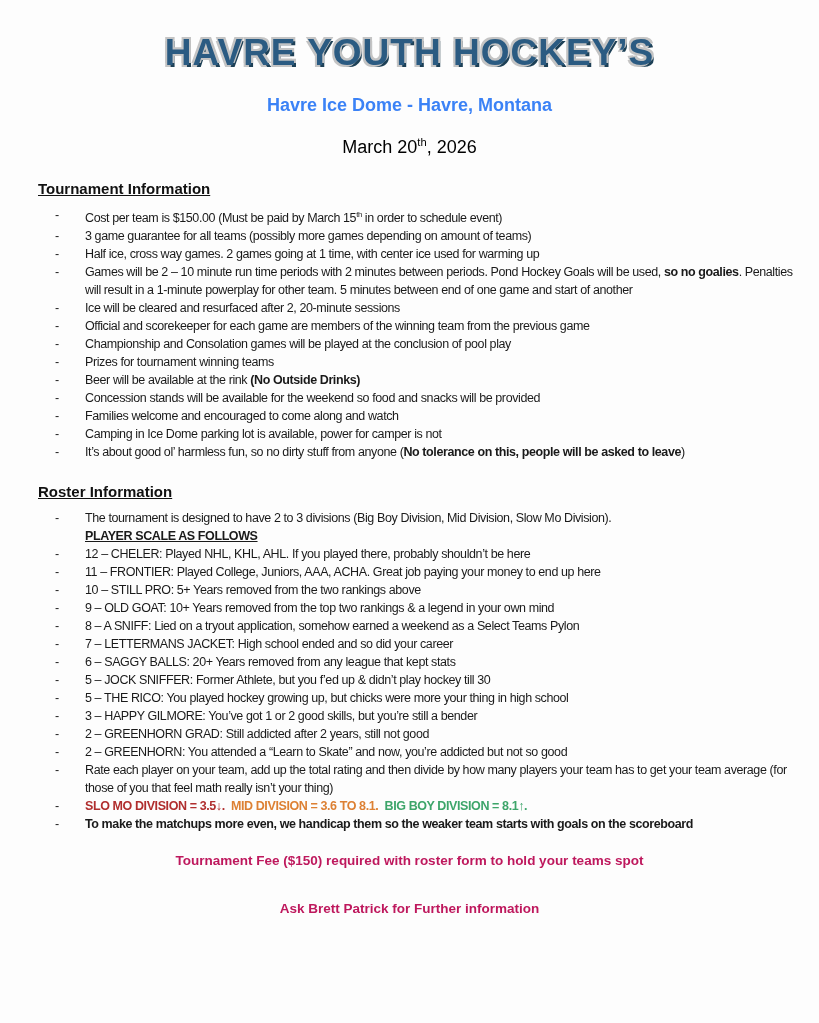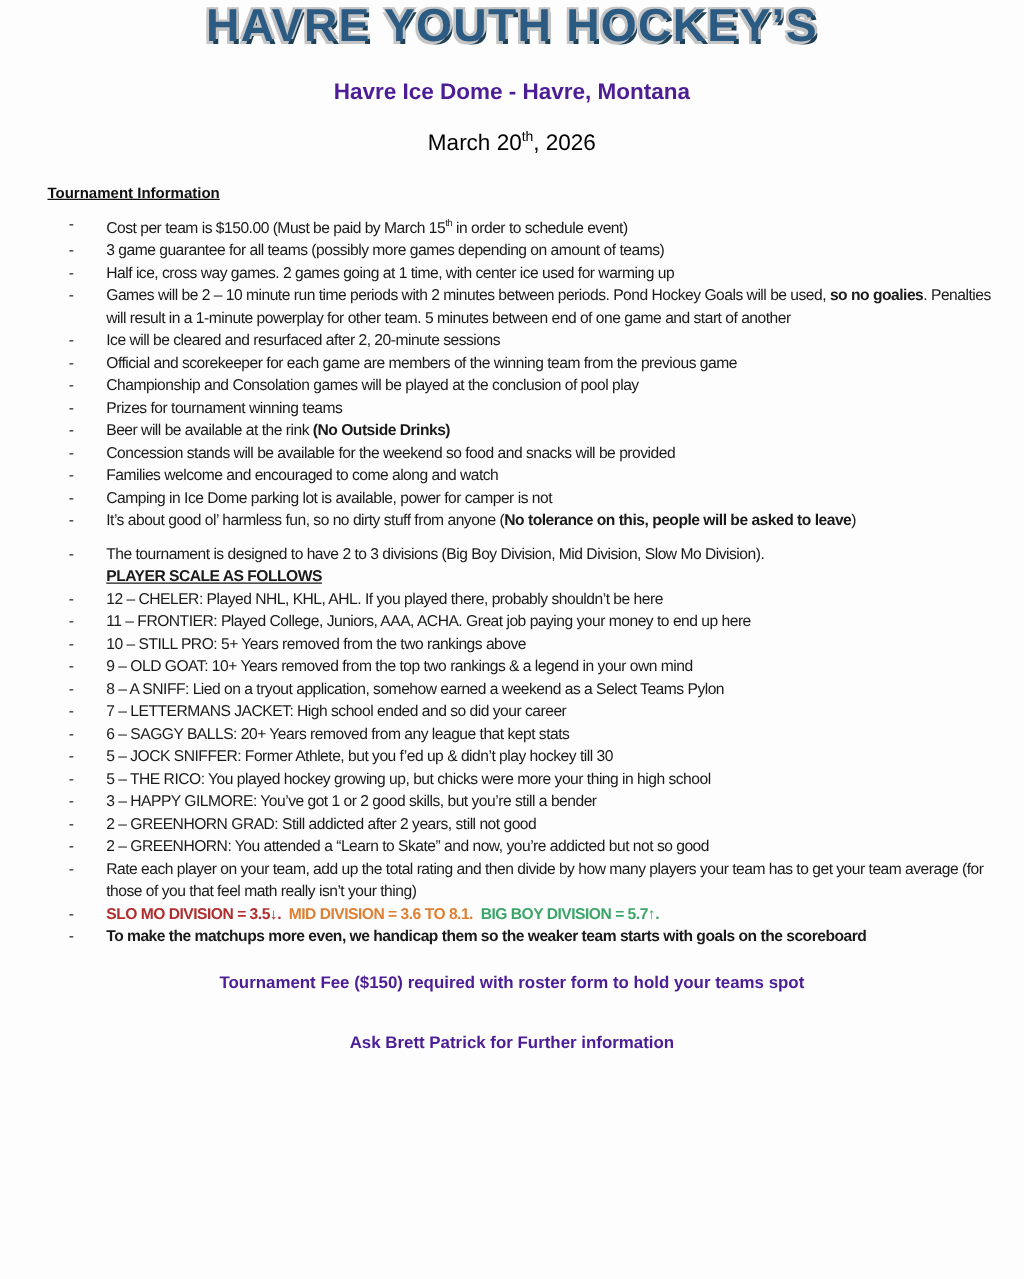--- a/index.html
+++ b/index.html
@@ -4,61 +4,61 @@
 <style>
   * { box-sizing: border-box; }
   html, body { margin: 0; padding: 0; }
   body {
     width: 819px; height: 1023px;
     background: #FDFDFD;
     color: #1A1A1A;
     font-family: "Liberation Sans", sans-serif;
     overflow: hidden;
   }
-  .page { width: 819px; height: 1023px; }
+  .page { padding-top: 32px; width: 819px; height: 1023px; }
 
   .title1 {
     margin: 0; text-align: center;
     font-size: 37px; font-weight: bold; letter-spacing: 1px;
     color: var(--title-blue);
     text-shadow:
       -2px -2px 0 var(--title-outline),
        2px -2px 0 var(--title-outline),
       -2px  2px 0 var(--title-outline),
        2px  2px 0 var(--title-shadow);
   }
   .title2 {
     margin: 16px 0 0; text-align: center;
     font-size: 41px; font-weight: bold;
     color: var(--title-blue);
     text-shadow: -2px 2px 0 var(--title-shadow), 1px -1px 0 var(--title-outline);
   }
-  .venue { margin-top: 21px; text-align: center; font-size: 18px; font-weight: bold; color: #4c1d95; }
+  .venue { margin-top: 21px; text-align: center; font-size: 18px; font-weight: bold; color: #3b82f6; }
   .date  { margin-top: 20px; text-align: center; font-size: 18px; font-weight: normal; color: #000; }
 
   .sec-heading {
     margin: 22px 24px 0 38px;
-    font-size: 12px; font-weight: bold; text-decoration: underline; color: #111;
+    font-size: 15px; font-weight: bold; text-decoration: underline; color: #111;
   }
   .list {
     margin: 9px 22px 0 38px;
     font-size: 12.5px; letter-spacing: -0.4px; line-height: 18px;
   }
   .li { display: flex; }
   .dash { flex: 0 0 47px; padding-left: 17px; }
   .txt  { flex: 1; white-space: pre-wrap; }
 
   .b { font-weight: bold; }
   .u { text-decoration: underline; margin-top: 48px; }
   sup { font-size: 62%; }
   .c-red    { color: var(--division-red); }
   .c-orange { color: var(--division-orange); }
   .c-green  { color: var(--division-green); }
 
-  .footer-line { text-align: center; font-weight: bold; font-size: 13.5px; color: #4c1d95; }
+  .footer-line { text-align: center; font-weight: bold; font-size: 13.5px; color: #be185d; }
   .fee     { margin-top: 20px; }
   .contact { margin-top: 33px; }
 </style>
 </head>
 <body>
 
 <div class="page">
 
   <h1 class="title1">HAVRE YOUTH HOCKEY’S</h1>
 
@@ -117,20 +117,21 @@
           <span class="txt"><span>Camping in Ice Dome parking lot is available, power for camper is not</span></span>
         </div>
         <div class="li">
           <span class="dash">-</span>
           <span class="txt"><span>It’s about good ol’ harmless fun, so no dirty stuff from anyone (</span><span class="b">No tolerance on this, people will be asked to leave</span><span>)</span></span>
         </div>
       </div>
   </div>
 
   <div class="section">
+    <div class="sec-heading">Roster Information</div>
     <div class="list">
         <div class="li">
           <span class="dash">-</span>
           <span class="txt"><span>The tournament is designed to have 2 to 3 divisions (Big Boy Division, Mid Division, Slow Mo Division).</span><br><span class="b u">PLAYER SCALE AS FOLLOWS</span></span>
         </div>
         <div class="li">
           <span class="dash">-</span>
           <span class="txt"><span>12 – CHELER: Played NHL, KHL, AHL. If you played there, probably shouldn’t be here</span></span>
         </div>
         <div class="li">
@@ -176,21 +177,21 @@
         <div class="li">
           <span class="dash">-</span>
           <span class="txt"><span>2 – GREENHORN: You attended a “Learn to Skate” and now, you’re addicted but not so good</span></span>
         </div>
         <div class="li">
           <span class="dash">-</span>
           <span class="txt"><span>Rate each player on your team, add up the total rating and then divide by how many players your team has to get your team average (for those of you that feel math really isn’t your thing)</span></span>
         </div>
         <div class="li">
           <span class="dash">-</span>
-          <span class="txt"><span class="b c-red">SLO MO DIVISION = 3.5↓.</span><span>  </span><span class="b c-orange">MID DIVISION = 3.6 TO 8.1.</span><span>  </span><span class="b c-green">BIG BOY DIVISION = 5.7↑.</span></span>
+          <span class="txt"><span class="b c-red">SLO MO DIVISION = 3.5↓.</span><span>  </span><span class="b c-orange">MID DIVISION = 3.6 TO 8.1.</span><span>  </span><span class="b c-green">BIG BOY DIVISION = 8.1↑.</span></span>
         </div>
         <div class="li">
           <span class="dash">-</span>
           <span class="txt"><span class="b">To make the matchups more even, we handicap them so the weaker team starts with goals on the scoreboard</span></span>
         </div>
       </div>
   </div>
 
   <div class="footer-line fee">Tournament Fee ($150) required with roster form to hold your teams spot</div>
   <div class="footer-line contact">Ask Brett Patrick for Further information</div>

